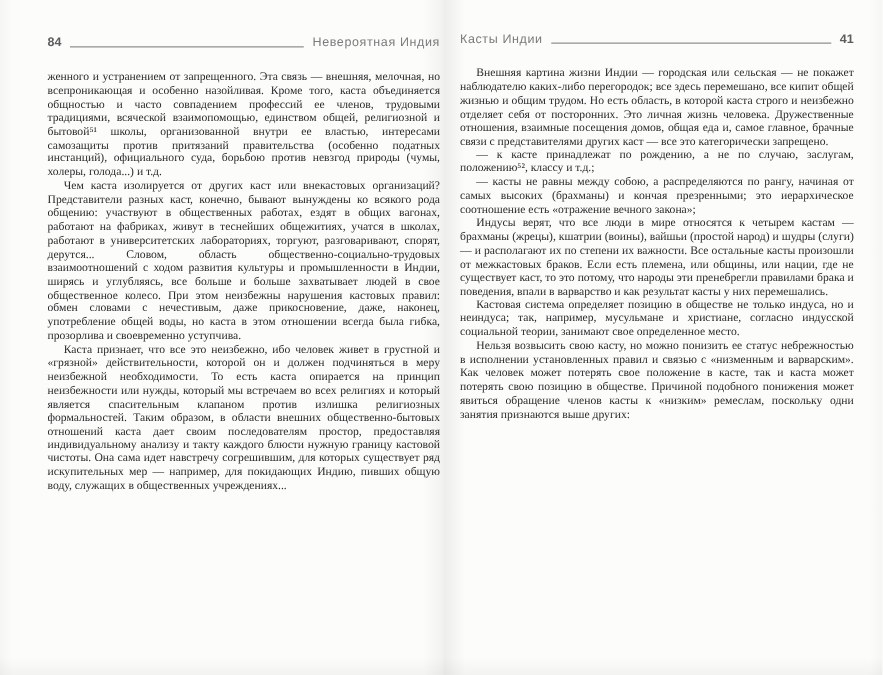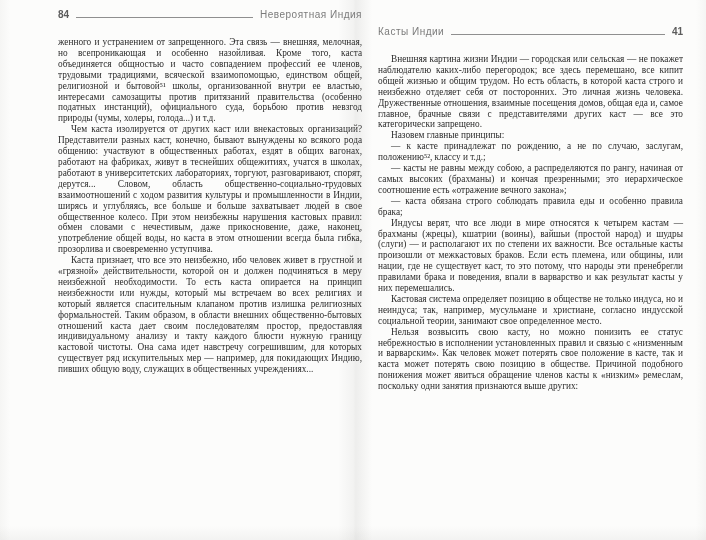--- a/index.html
+++ b/index.html
@@ -16,21 +16,21 @@
     height: 540px;
     display: flex;
     background: #fcfcfb;
   }
   .page {
     box-sizing: border-box;
     width: 353px;
     height: 540px;
     background: transparent;
   }
-  .page.left  { padding: 6px 1px 0 38px; margin-left: 20px; }
+  .page.left  { padding: 26px 1px 0 38px; }
   .page.right { padding: 23px 23px 0 15px; }
 
   .page-header {
     display: flex;
     align-items: flex-end;
     font-family: "Liberation Sans", sans-serif;
     font-size: 10px;
     letter-spacing: 0.5px;
     color: #7b7b7b;
     height: 14px;
@@ -123,24 +123,22 @@
   </div>
 
   <div class="page right">
     <div class="page-header">
       <span class="running-title">Касты Индии</span>
       <span class="header-rule"></span>
       <span class="page-number">41</span>
     </div>
     <div class="page-body">
         <p class="indent">Внешняя картина жизни Индии — городская или сельская — не покажет наблюдателю каких-либо перегородок; все здесь перемешано, все кипит общей жизнью и общим трудом. Но есть область, в которой каста строго и неизбежно отделяет себя от посторонних. Это личная жизнь человека. Дружественные отношения, взаимные посещения домов, общая еда и, самое главное, брачные связи с представителями других каст — все это категорически запрещено.</p>
-        <p class="indent">Назовем главные принципы:</p>
         <p class="indent">— к касте принадлежат по рождению, а не по случаю, заслугам, положению⁵², классу и т.д.;</p>
         <p class="indent">— касты не равны между собою, а распределяются по рангу, начиная от самых высоких (брахманы) и кончая презренными; это иерархическое соотношение есть «отражение вечного закона»;</p>
-        <p class="indent">— каста обязана строго соблюдать правила еды и особенно правила брака;</p>
         <p class="indent">Индусы верят, что все люди в мире относятся к четырем кастам — брахманы (жрецы), кшатрии (воины), вайшьи (простой народ) и шудры (слуги) — и располагают их по степени их важности. Все остальные касты произошли от межкастовых браков. Если есть племена, или общины, или нации, где не существует каст, то это потому, что народы эти пренебрегли правилами брака и поведения, впали в варварство и как результат касты у них перемешались.</p>
         <p class="indent">Кастовая система определяет позицию в обществе не только индуса, но и неиндуса; так, например, мусульмане и христиане, согласно индусской социальной теории, занимают свое определенное место.</p>
         <p class="indent">Нельзя возвысить свою касту, но можно понизить ее статус небрежностью в исполнении установленных правил и связью с «низменным и варварским». Как человек может потерять свое положение в касте, так и каста может потерять свою позицию в обществе. Причиной подобного понижения может явиться обращение членов касты к «низким» ремеслам, поскольку одни занятия признаются выше других:</p>
       </div>
   </div>
 
   <div class="gutter-shadow"></div>
   <div class="left-edge-shade"></div>
   <div class="right-edge-shade"></div>
   <div class="bottom-edge-shadow"></div>

